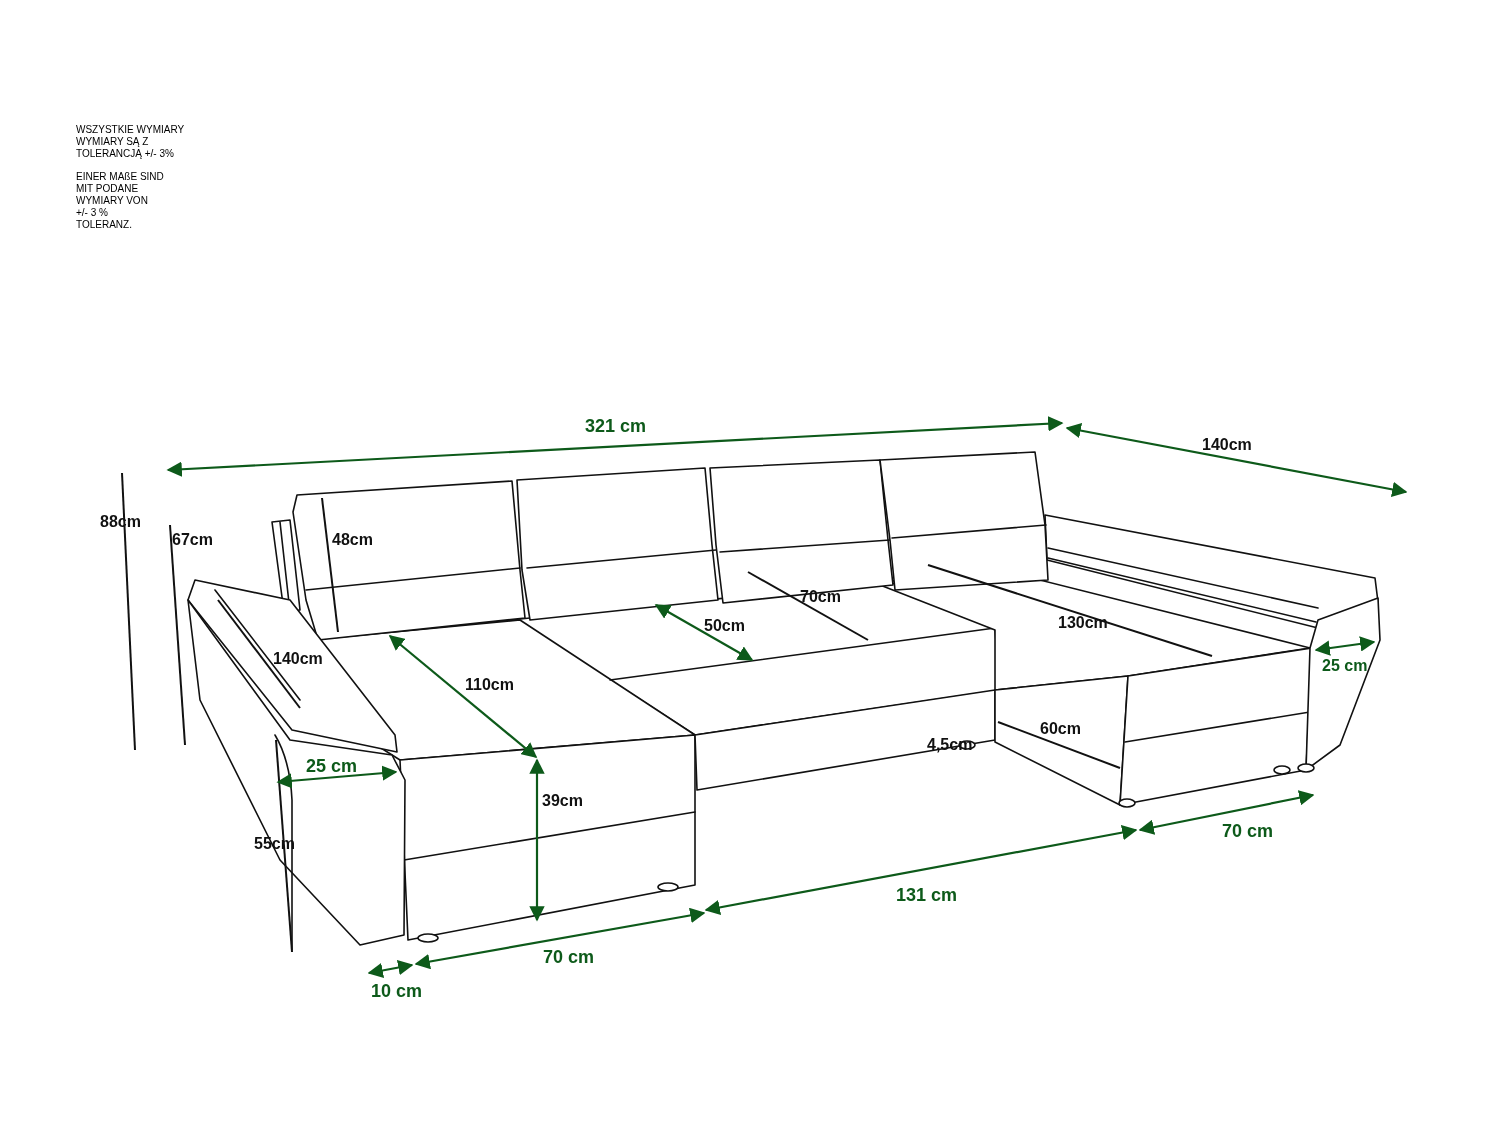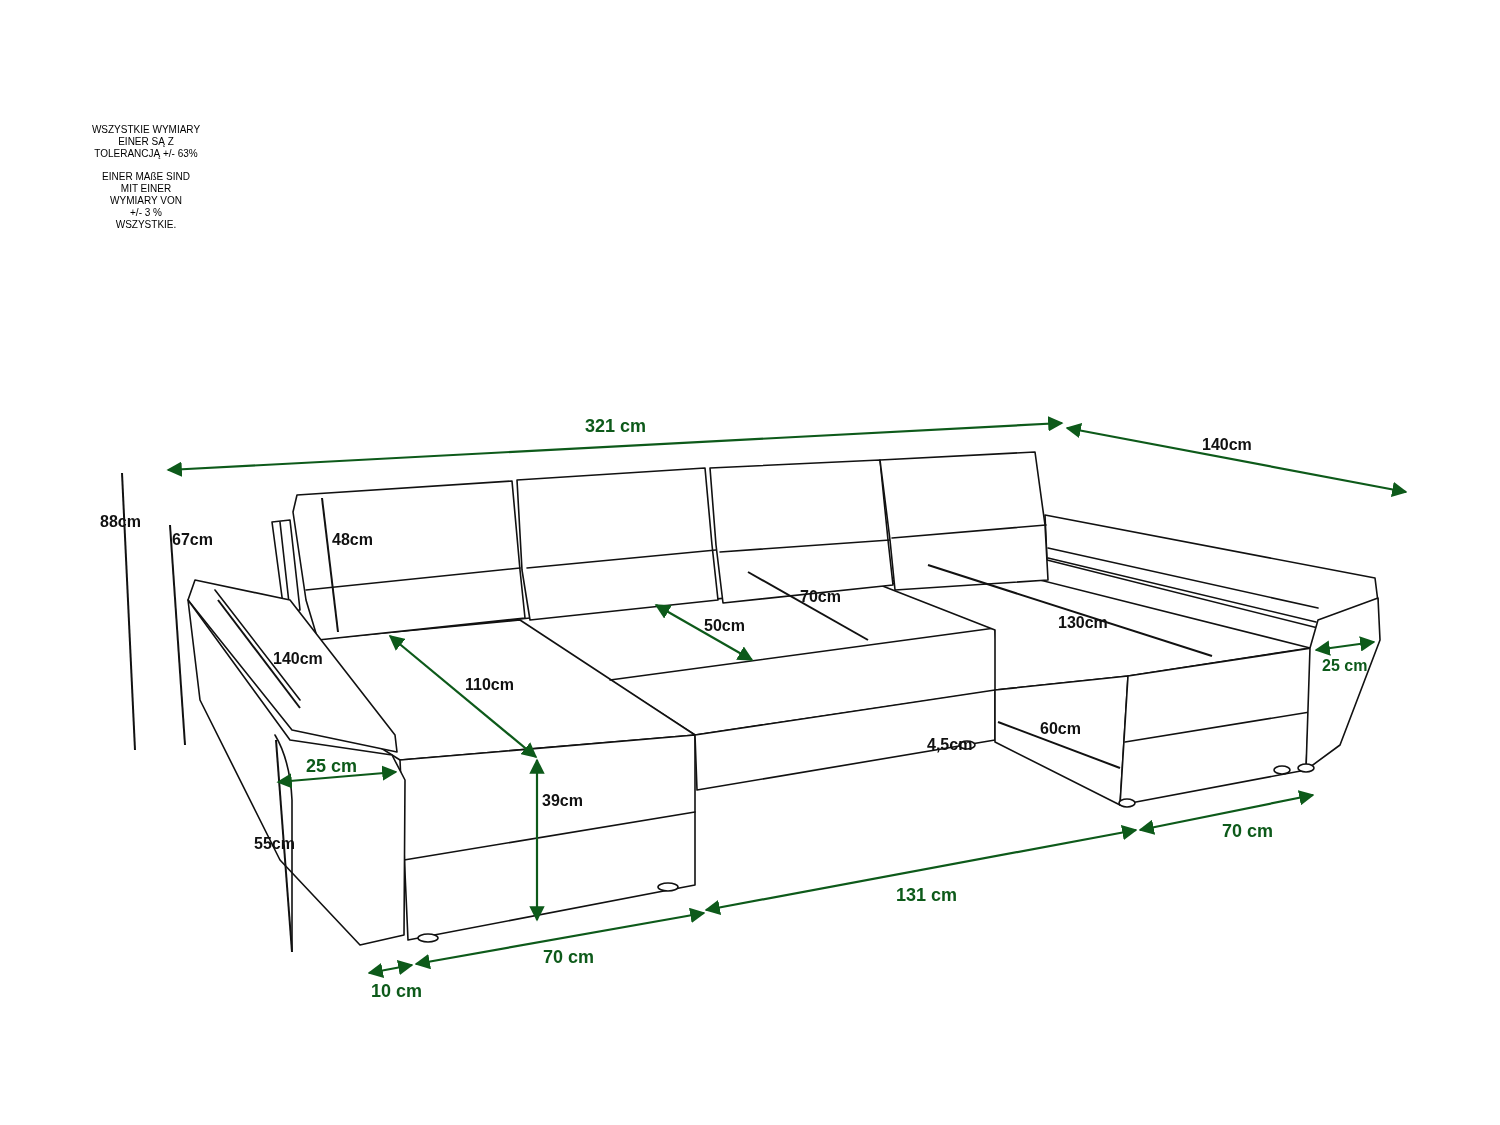--- a/index.html
+++ b/index.html
@@ -5,46 +5,45 @@
   html, body { margin: 0; padding: 0; background: #ffffff; }
   body { width: 1500px; height: 1125px; position: relative; overflow: hidden; }
   #stage { position: absolute; left: 0; top: 0; width: 1500px; height: 1125px; }
   svg { position: absolute; left: 0; top: 0; }
   .note {
     position: absolute;
     font-family: "Liberation Sans", sans-serif;
     font-size: 10px;
     line-height: 12px;
     color: #000;
-    text-align: center;
     width: 140px;
   }
   .note div { white-space: nowrap; }
   .outline { fill: none; stroke: #111; stroke-width: 1.6; stroke-linejoin: round; stroke-linecap: round; }
   .fillw { fill: #fff; stroke: #111; stroke-width: 1.6; stroke-linejoin: round; }
   .dimblack { stroke: #111; stroke-width: 2; fill: none; }
   .dimgreen { stroke: #0d5a1a; stroke-width: 2.2; fill: none; }
   .lbl-black { font-family: "Liberation Sans", sans-serif; font-weight: bold; font-size: 16px; fill: #111; }
   .lbl-green { font-family: "Liberation Sans", sans-serif; font-weight: bold; font-size: 18px; fill: #0d5a1a; }
 </style>
 </head>
 <body>
 
 <div id="stage">
 
   <div class="note" style="left:76px; top:124px;">
     <div>WSZYSTKIE WYMIARY</div>
-    <div>EINER SĄ Z</div>
-    <div>TOLERANCJĄ +/- 63%</div>
+    <div>WYMIARY SĄ Z</div>
+    <div>TOLERANCJĄ +/- 3%</div>
     <div style="height:11px"></div>
     <div>EINER MAßE SIND</div>
-    <div>MIT EINER</div>
+    <div>MIT PODANE</div>
     <div>WYMIARY VON</div>
     <div>+/- 3 %</div>
-    <div>WSZYSTKIE.</div>
+    <div>TOLERANZ.</div>
   </div>
 
   <svg width="1500" height="1125" viewBox="0 0 1500 1125">
     <defs>
       <marker id="ah" viewBox="0 0 10 10" refX="9" refY="5" markerWidth="7" markerHeight="7" orient="auto-start-reverse">
         <path d="M0,0 L10,5 L0,10 z" fill="#0d5a1a"></path>
       </marker>
     </defs>
 
     <g>

